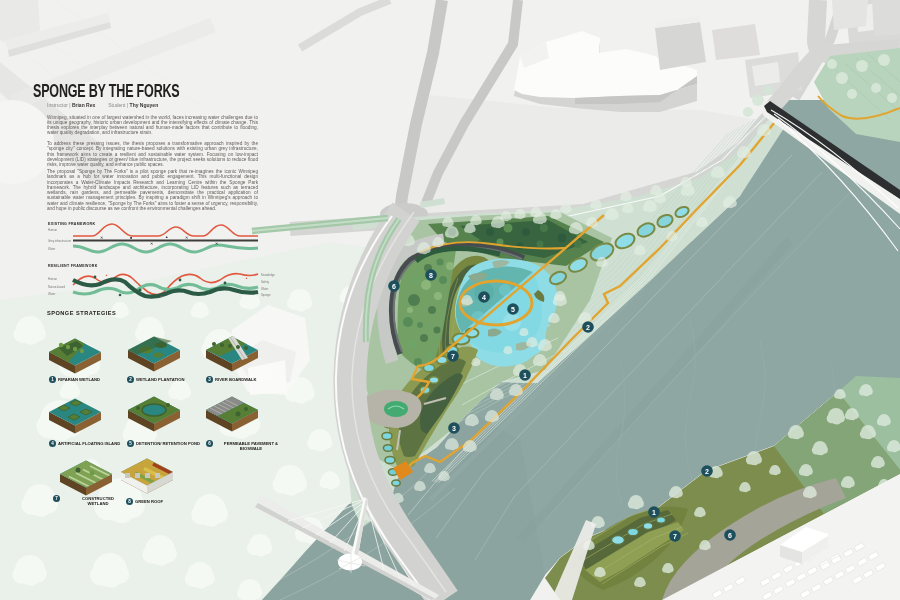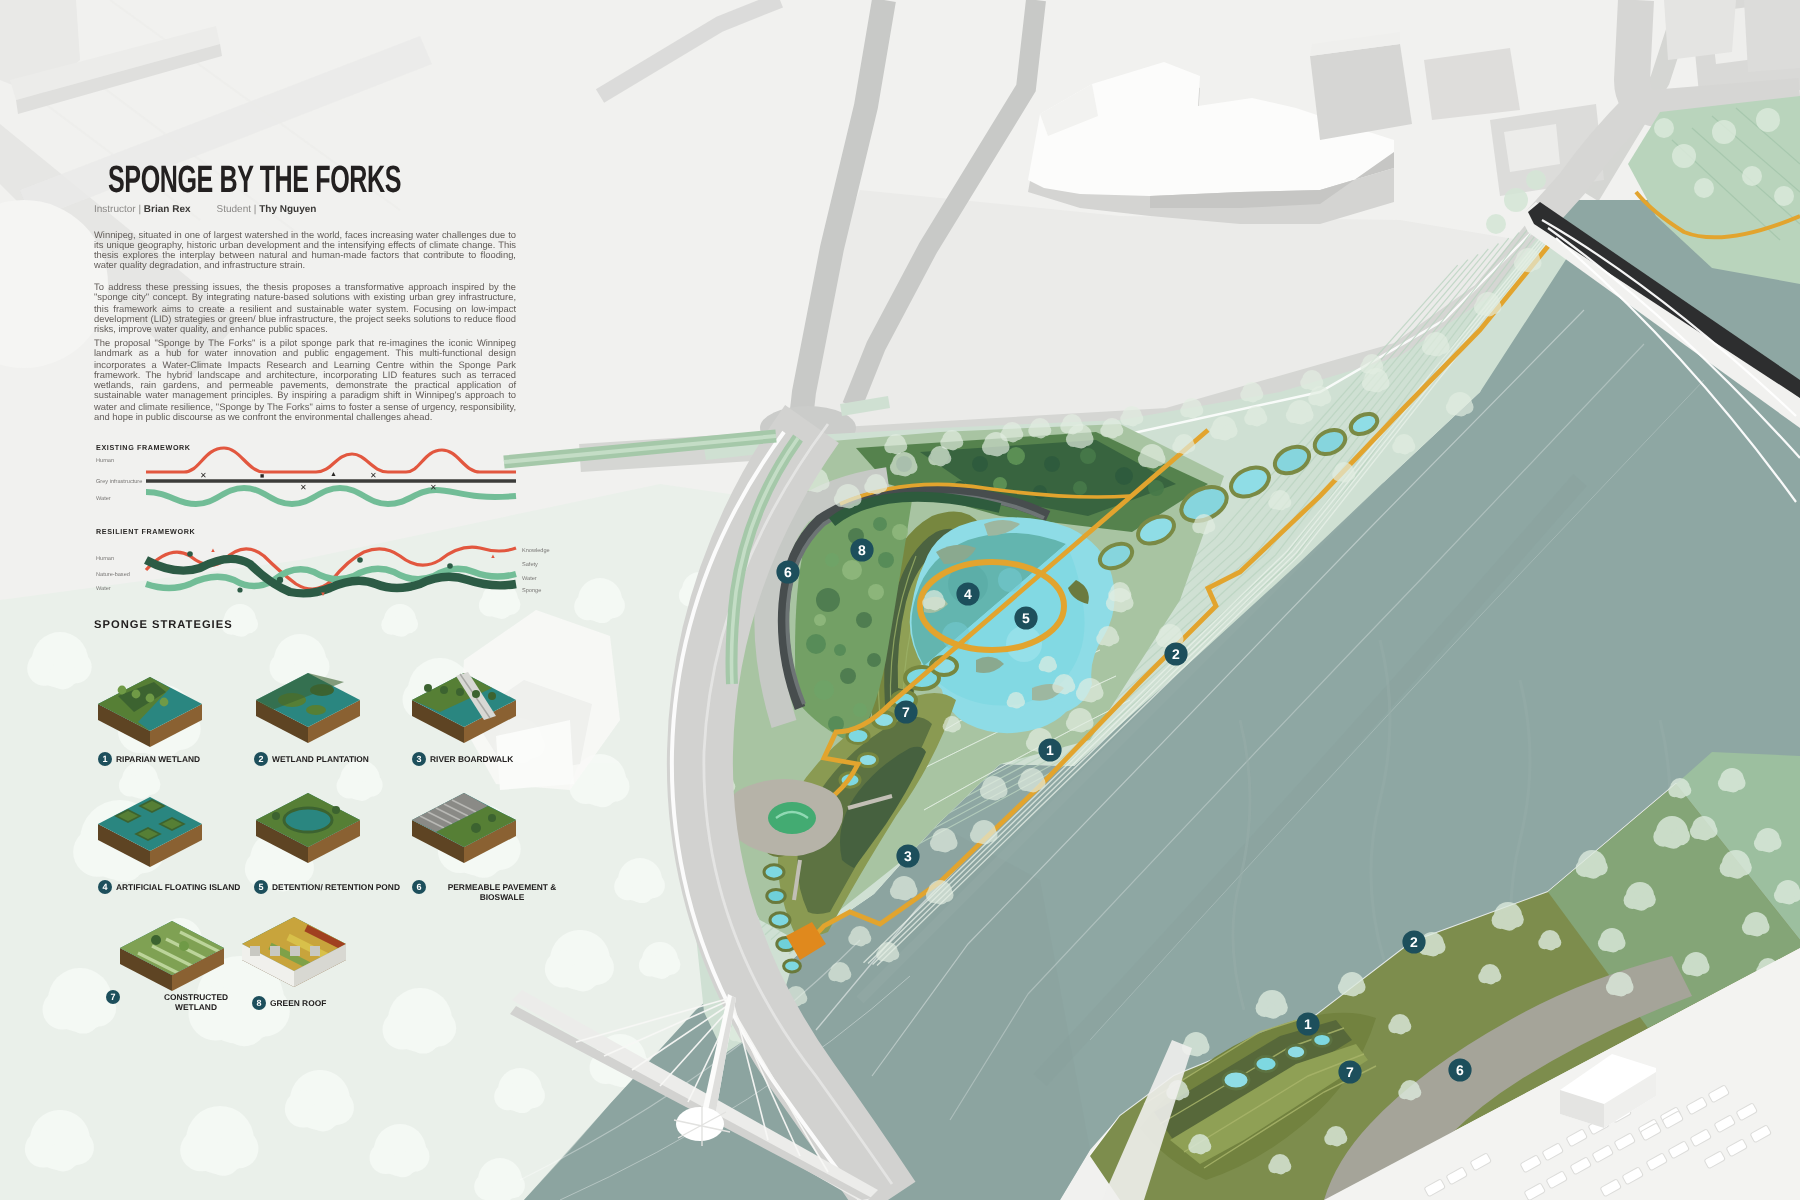--- a/index.html
+++ b/index.html
@@ -1236,21 +1236,21 @@
           <text x="675" y="538.6" font-size="7" font-weight="bold" fill="#ffffff" text-anchor="middle" font-family="Liberation Sans, sans-serif">7</text>
         </g>
         <g>
           <circle cx="730" cy="535" r="5.8" fill="#1d4f5c"></circle>
           <text x="730" y="537.6" font-size="7" font-weight="bold" fill="#ffffff" text-anchor="middle" font-family="Liberation Sans, sans-serif">6</text>
         </g>
       </g>
 
 </svg>
 
-<div class="abs" style="left:54px;top:80px;width:300px;">
+<div class="abs" style="left:33px;top:80px;width:300px;">
 <div style="font-size:19px;font-weight:bold;color:#232020;letter-spacing:-0.3px;transform:scaleX(0.66);transform-origin:left;white-space:nowrap;">SPONGE BY THE FORKS</div>
 </div>
 
 <div class="abs" style="left:47px;top:102px;width:260px;font-size:5px;color:#8a8886;">
 Instructor | <b style="color:#3a3836;">Brian Rex</b><span style="display:inline-block;width:13px;"></span>Student | <b style="color:#3a3836;">Thy Nguyen</b>
 </div>
 
 <div class="abs" style="left:47px;top:114.5px;width:211px;font-size:4.7px;line-height:5.3px;color:#615b57;text-align:justify;">
 Winnipeg, situated in one of largest watershed in the world, faces increasing water challenges due to its unique geography, historic urban development and the intensifying effects of climate change. This thesis explores the interplay between natural and human-made factors that contribute to flooding, water quality degradation, and infrastructure strain.
 </div>

